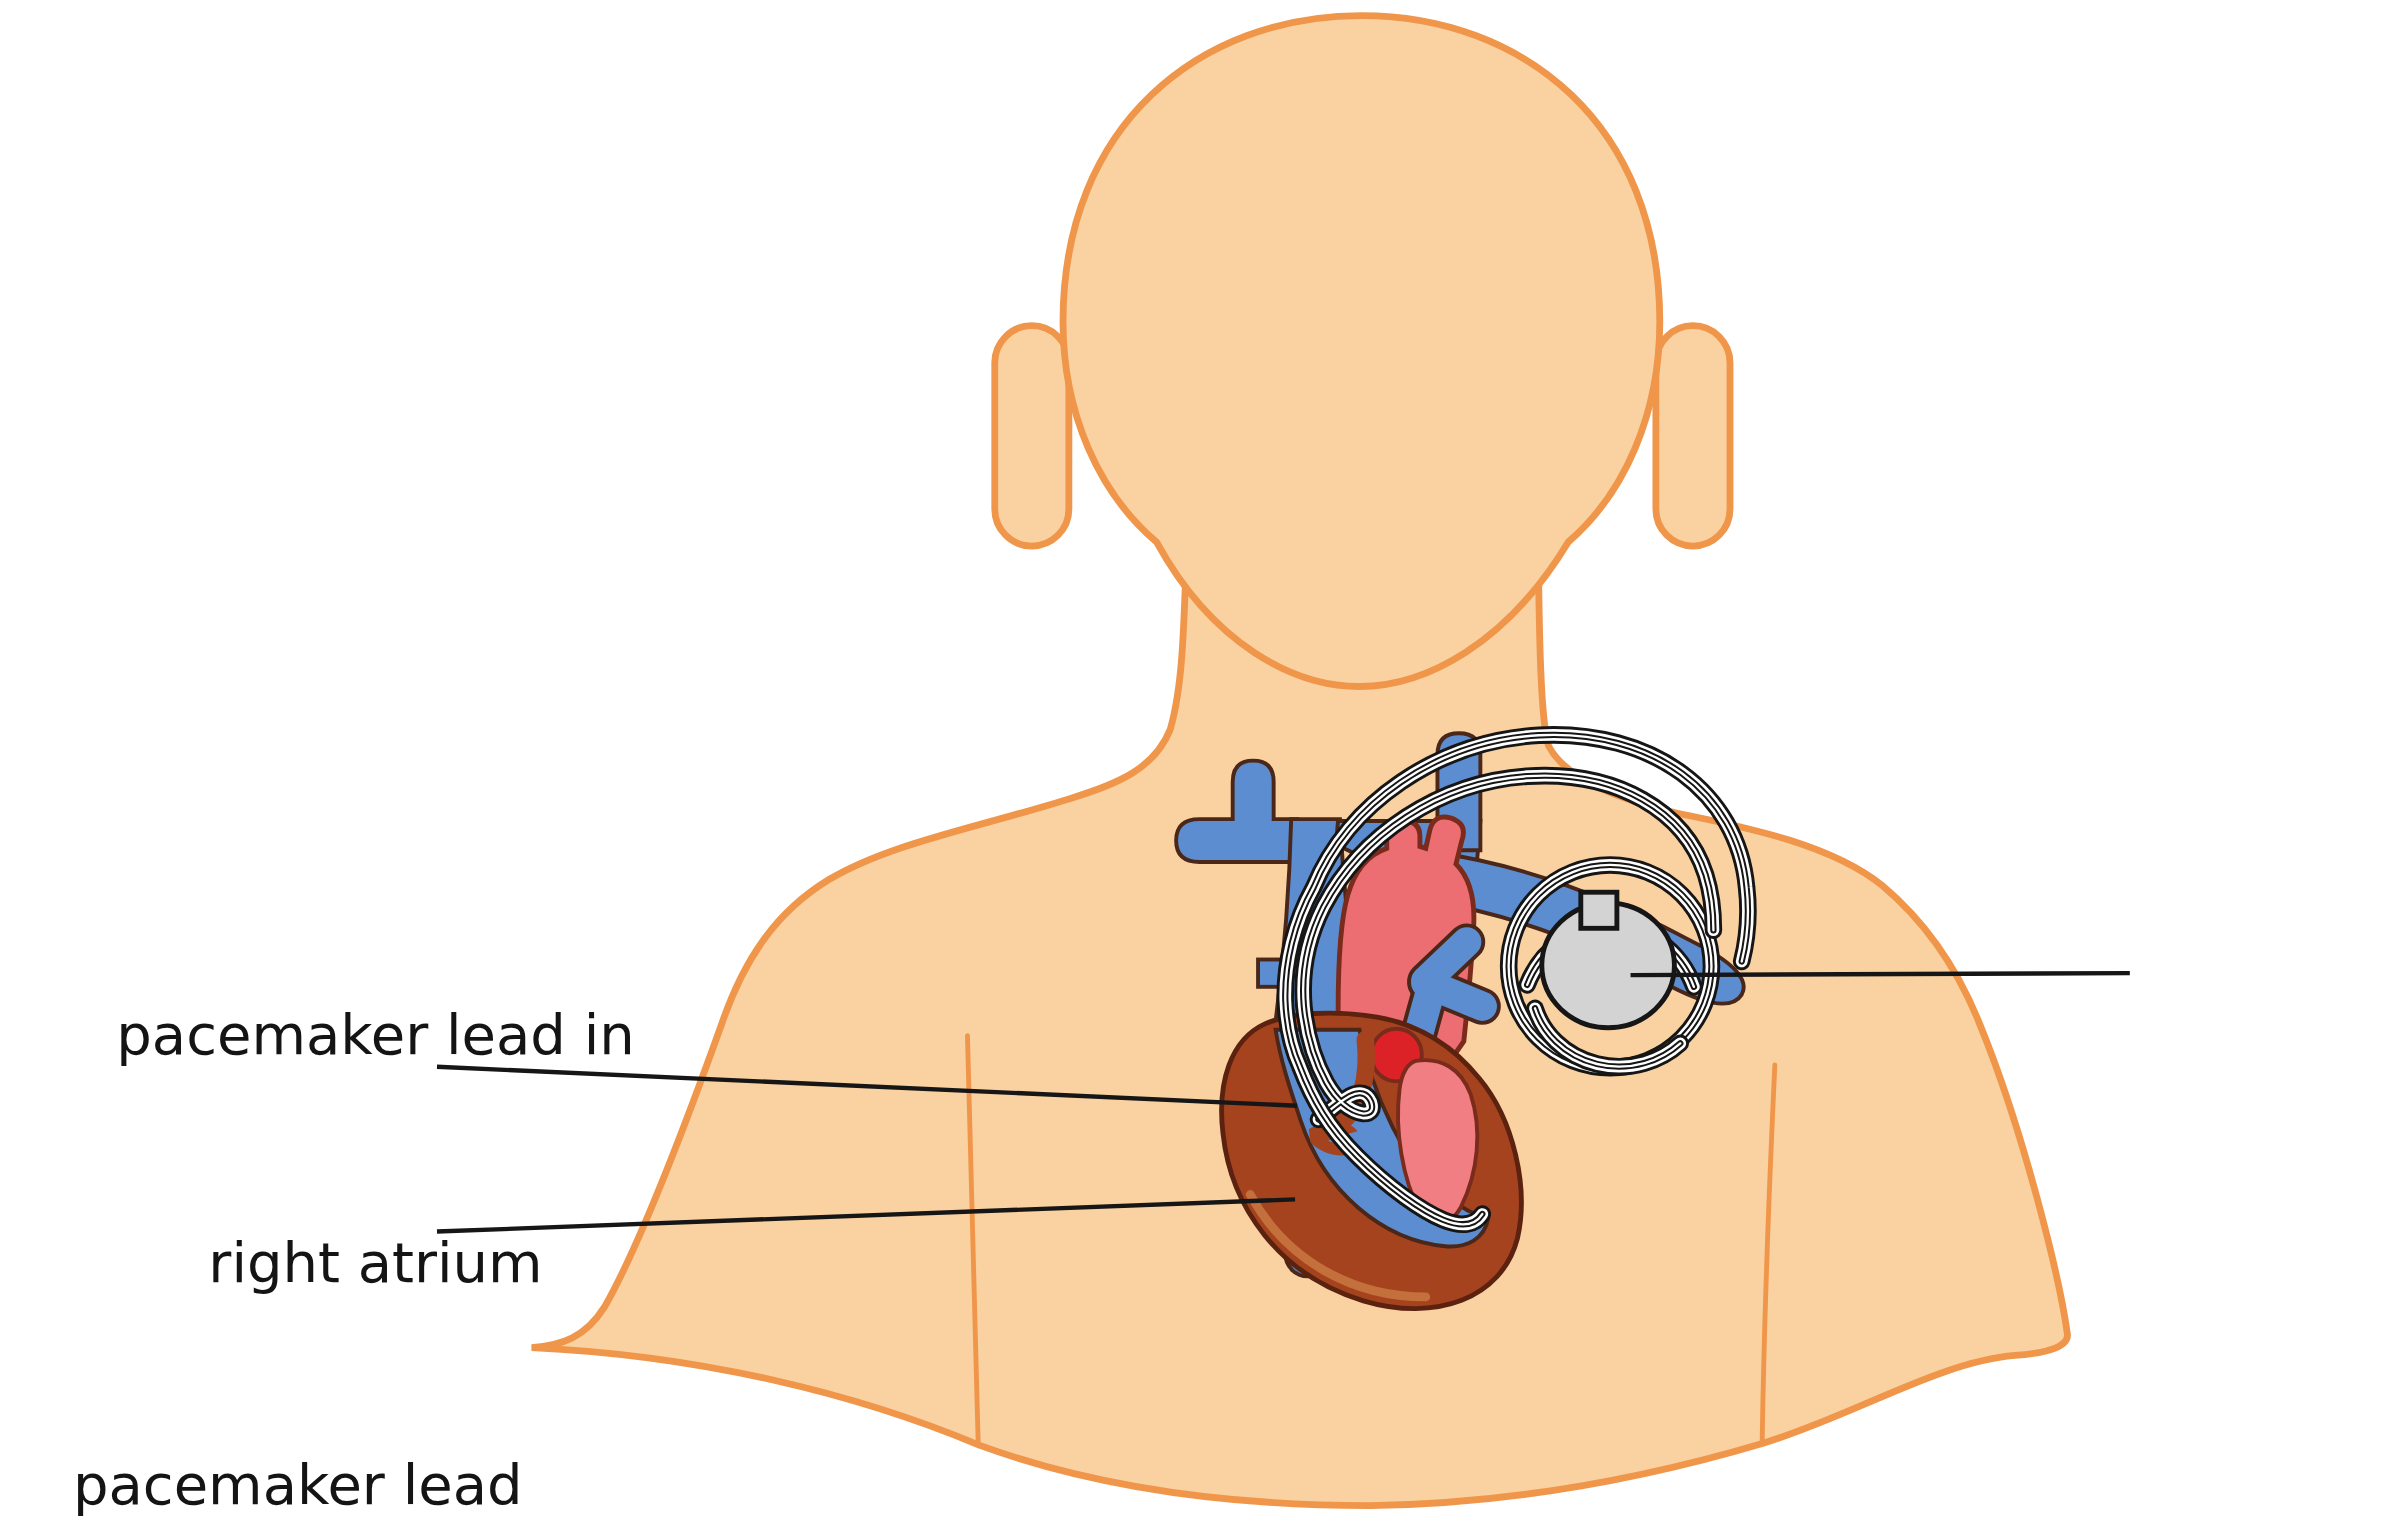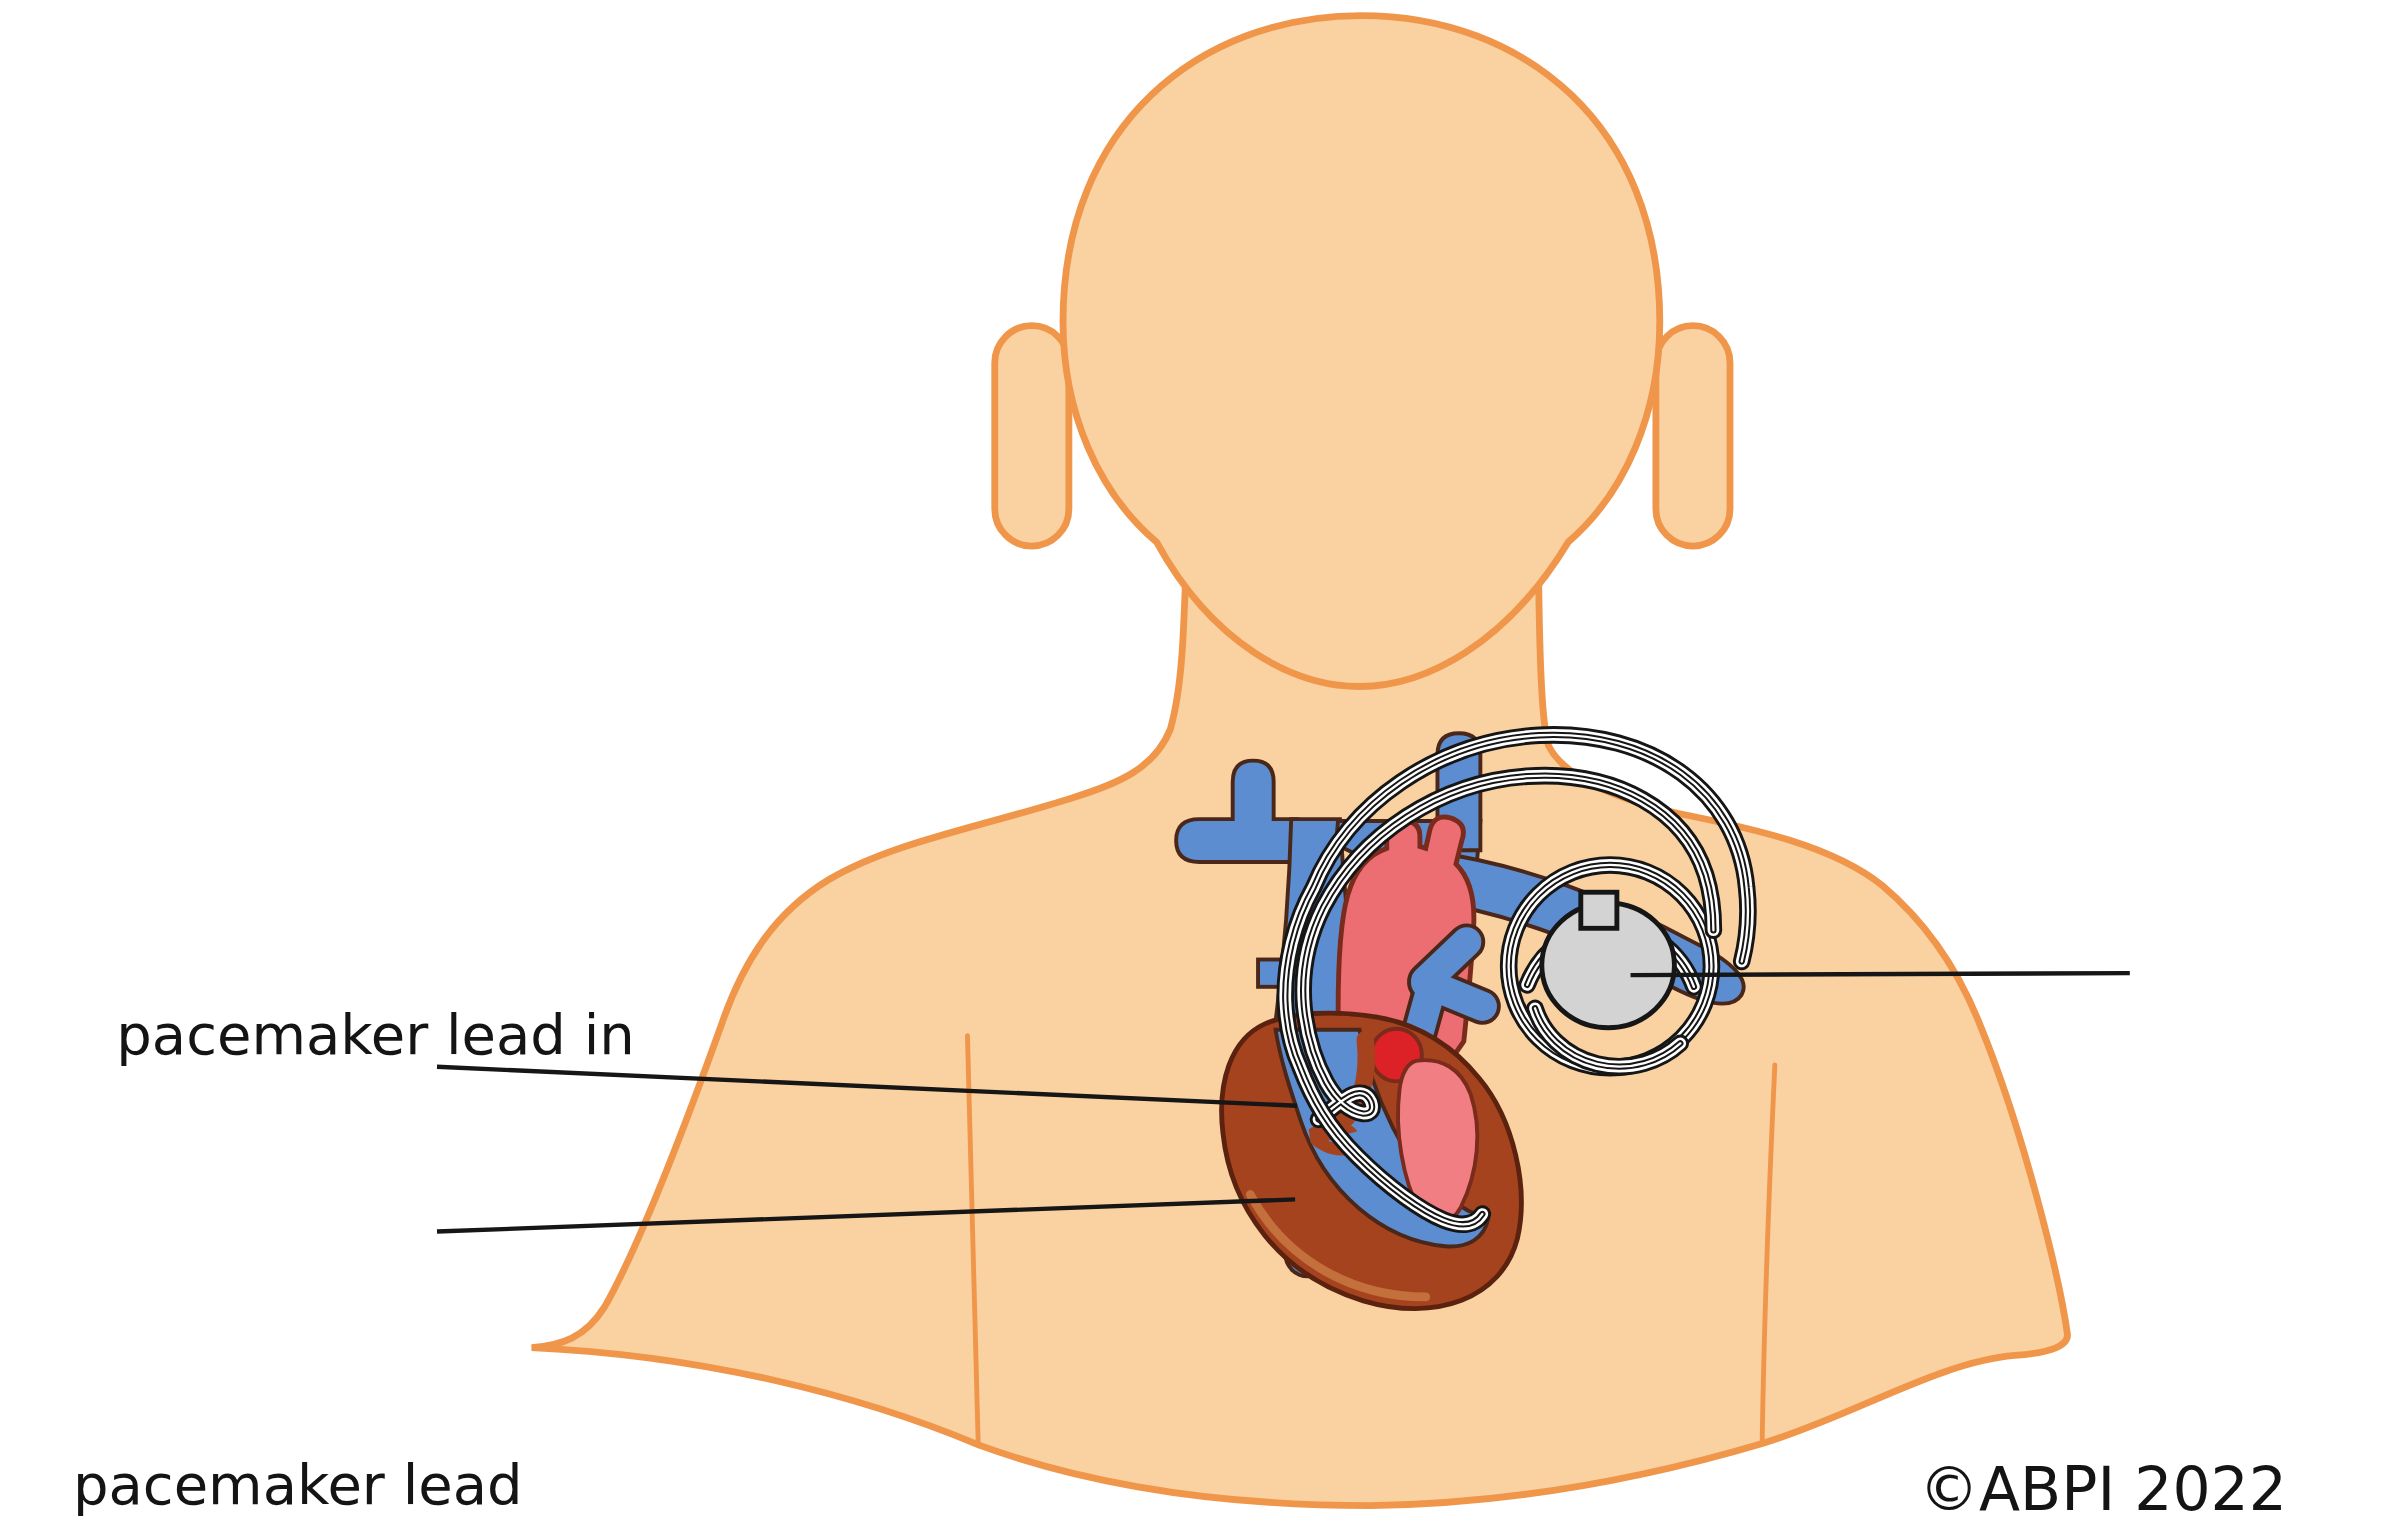--- a/index.html
+++ b/index.html
@@ -190,24 +190,24 @@
 
     <g>
       <path class="pointer" d="M 448,1094 L 1330,1134"></path>
       <path class="pointer" d="M 448,1263 L 1328,1230"></path>
       <path class="pointer" d="M 1672,1000 L 2184,998"></path>
     </g>
   </svg>
 
   <div class="lbl center" style="left:78px;top:845px;width:595px;">
     <div>pacemaker lead in</div>
+    <div>right atrium</div>
   </div>
 
   <div class="lbl" style="left:73px;top:1295px;width:624px;">
     <div>pacemaker lead</div>
     
   </div>
 
 
-  <div class="copyright" style="left:1898px;top:1457px;width:410px;">©ABPI 2022</div>
 
 </div>
 
 
 </body></html>

